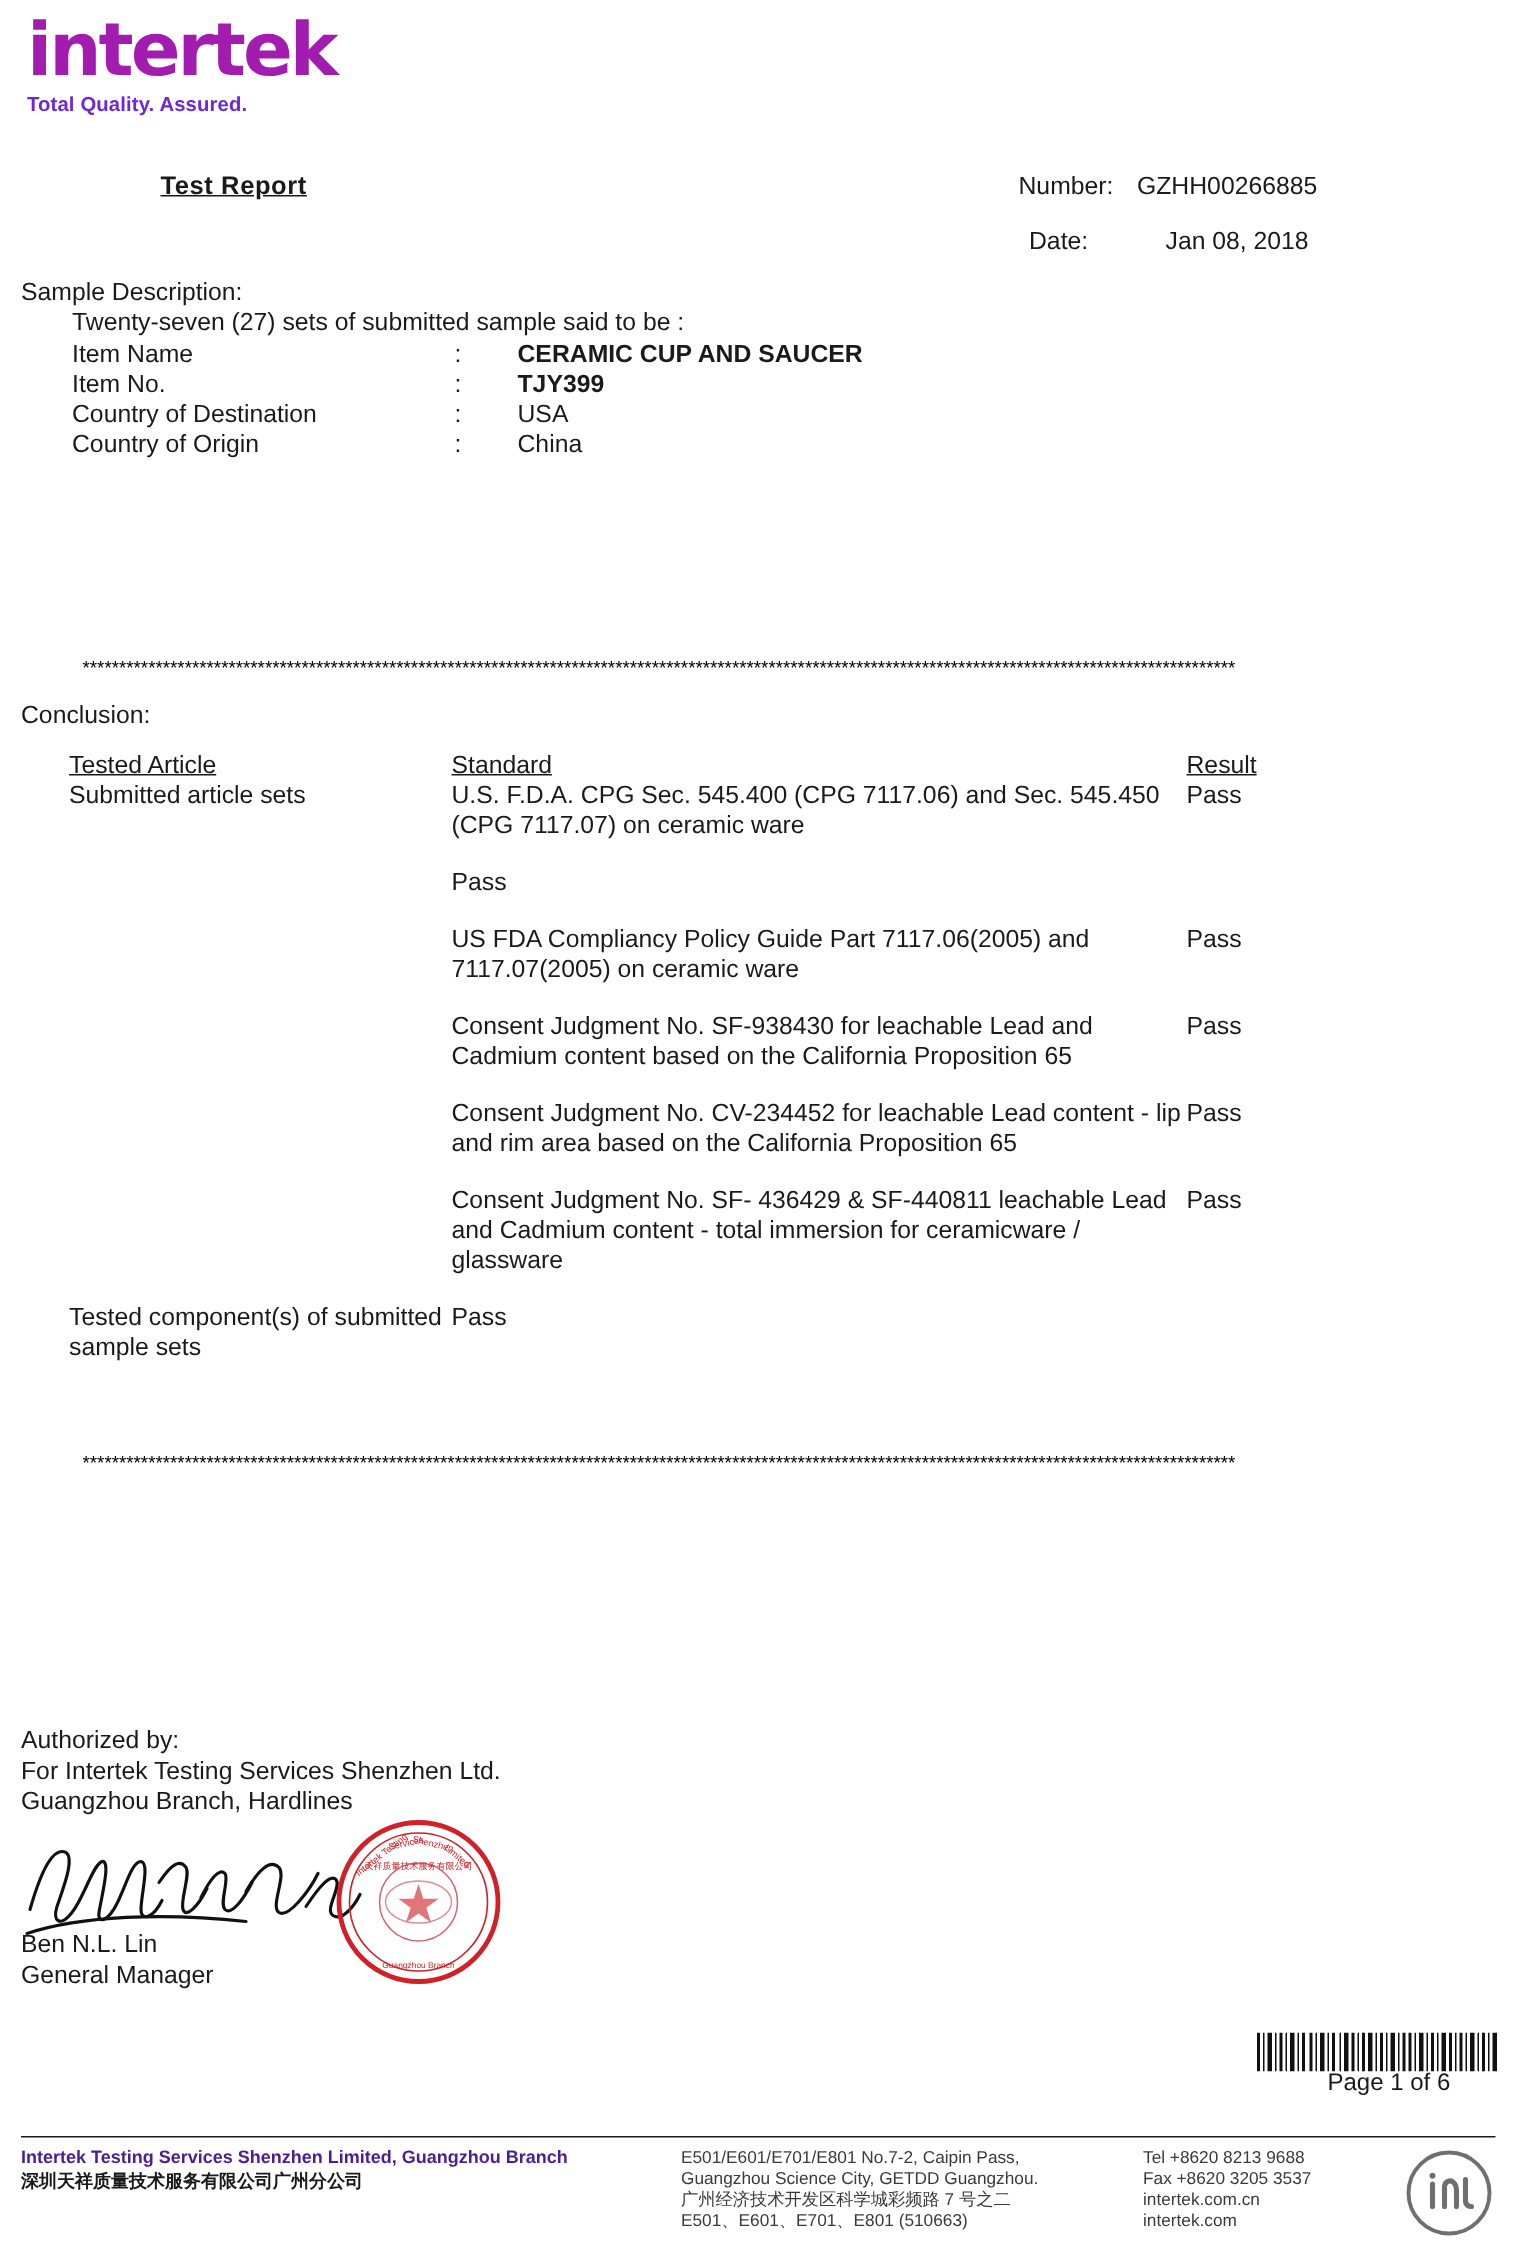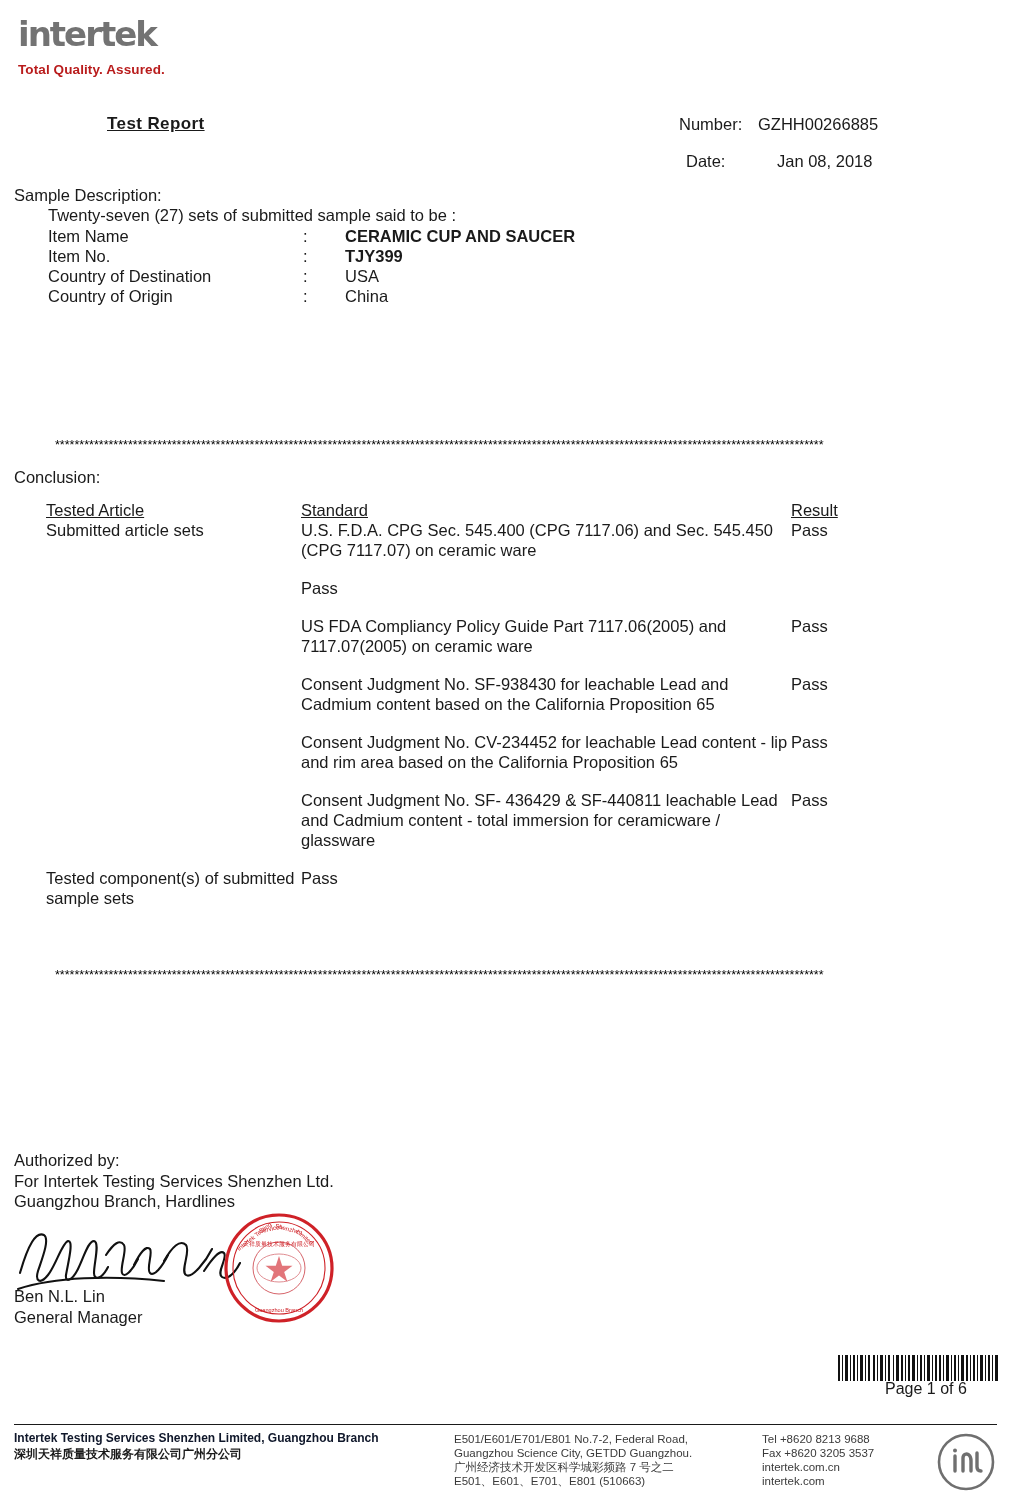--- a/index.html
+++ b/index.html
@@ -25,30 +25,30 @@
   
   .logo-block {
     position: absolute;
     left: 18px;
     top: 8px;
     width: 420px;
   }
   .logo-word {
     font-family: "DejaVu Sans", sans-serif;
     font-weight: bold;
-    font-size: 34px;
+    font-size: 49px;
     letter-spacing: -2.0px;
-    color: #737373;
+    color: #a21caf;
     line-height: 52px;
   }
   .logo-tag {
     font-family: "Liberation Sans", sans-serif;
     font-weight: bold;
     font-size: 13.5px;
-    color: #b91c1c;
+    color: #6d28d9;
     letter-spacing: 0.1px;
     margin-top: 2px;
   }
 
   
   .title-test-report {
     position: absolute;
     left: 107px;
     top: 114px;
     font-size: 17px;
@@ -219,21 +219,21 @@
     left: 14px;
     top: 1430px;
     width: 983px;
     height: 64px;
     font-size: 11.5px;
     color: #3a3a3a;
   }
   .footer-col1 {
     position: absolute; left: 0; top: 2; width: 420px;
   }
-  .footer-col1 .l1 { font-weight: bold; font-size: 12px; color: #0f172a; line-height: 16px;}
+  .footer-col1 .l1 { font-weight: bold; font-size: 12px; color: #4c1d95; line-height: 16px;}
   .footer-col1 .l2 { font-weight: bold; font-size: 12px; color: #1a1a1a; line-height: 16px;}
   .footer-col2 {
     position: absolute; left: 440px; top: 2px; width: 300px; line-height: 14px;
   }
   .footer-col3 {
     position: absolute; left: 748px; top: 2px; width: 170px; line-height: 14px;
   }
   .footer-logo {
     position: absolute; left: 920px; top: 2px; width: 64px; height: 60px;
   }
@@ -432,21 +432,21 @@
   </div>
   <div class="page-num">Page 1 of 6</div>
 
   <div class="footer-rule"></div>
   <div class="footer">
     <div class="footer-col1">
       <div class="l1">Intertek Testing Services Shenzhen Limited, Guangzhou Branch</div>
       <div class="l2">深圳天祥质量技术服务有限公司广州分公司</div>
     </div>
     <div class="footer-col2">
-      <div>E501/E601/E701/E801 No.7-2, Federal Road,</div>
+      <div>E501/E601/E701/E801 No.7-2, Caipin Pass,</div>
       <div>Guangzhou Science City, GETDD Guangzhou.</div>
       <div>广州经济技术开发区科学城彩频路 7 号之二</div>
       <div>E501、E601、E701、E801 (510663)</div>
     </div>
     <div class="footer-col3">
       <div>Tel +8620 8213 9688</div>
       <div>Fax +8620 3205 3537</div>
       <div>intertek.com.cn</div>
       <div>intertek.com</div>
     </div>

